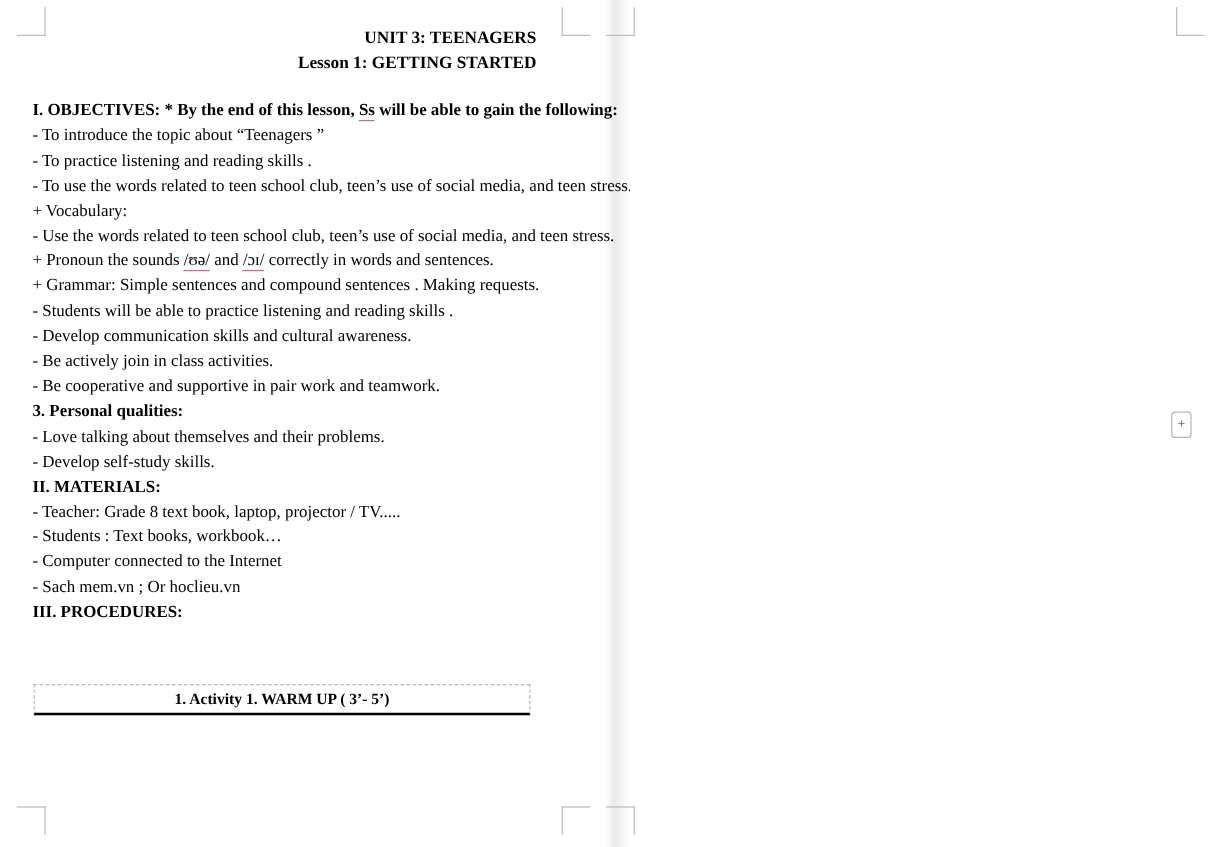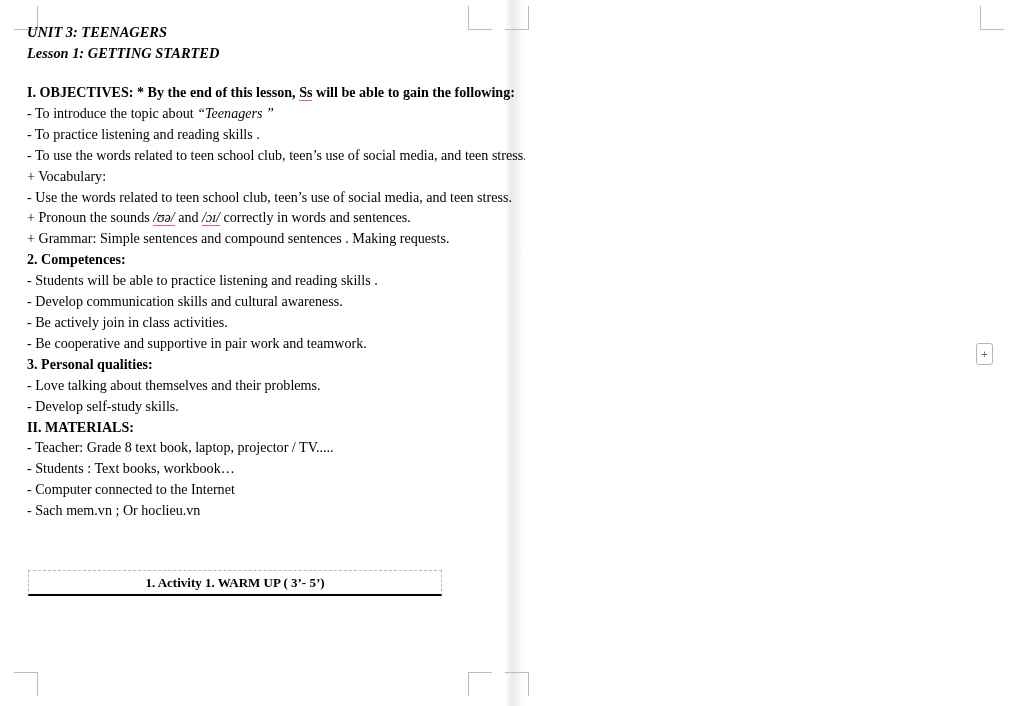--- a/index.html
+++ b/index.html
@@ -26,24 +26,24 @@
   .cmark i{position:absolute;background:#bcbcbc;display:block;}
   .cmark .h{height:1px;width:24px;}
   .cmark .v{width:1px;height:24px;}
   .cm-tl .h{left:0;top:23px;} .cm-tl .v{left:23px;top:0;}
   .cm-tr .h{left:0;top:23px;} .cm-tr .v{left:0;top:0;}
   .cm-bl .h{left:0;top:0;}   .cm-bl .v{left:23px;top:0;}
   .cm-br .h{left:0;top:0;}   .cm-br .v{left:0;top:0;}
 
   
   .lbody{position:absolute;left:27px;top:22px;width:420px;}
-  .ctr{text-align:left;font-weight:bold;font-size:14.4px;line-height:21px;font-style:italic;}
+  .ctr{text-align:right;font-weight:bold;font-size:14.4px;line-height:21px;}
   .ln{font-size:14.1px;line-height:20.9px;white-space:nowrap;}
   .ln.b{font-weight:bold;}
-  .it{font-style:italic;}
+  .it{}
   .sp6{height:9px;}
   .redu{border-bottom:1.6px solid #e8607f;padding-bottom:0px;}
 
   .warmbox{
     position:absolute;left:28px;top:570px;width:412px;
     border:1px dashed #b9b9b9;border-bottom:2px solid #000;
     text-align:center;font-weight:bold;font-size:13px;
     padding:4px 0 3px 0;background:#fff;
   }
 
@@ -93,36 +93,36 @@
       <div class="ln"><span>- To introduce the topic  about </span><span class="it">“Teenagers ”</span></div>
       <div class="ln">- To practice listening and reading skills .</div>
       <div class="ln">- To use the words related to teen school club, teen’s use of social  media, and teen stress.</div>
       <div class="ln">+ Vocabulary:</div>
       <div class="ln">- Use the words related to teen school club, teen’s use of social  media, and teen stress.</div>
 
       <div class="ln"><span>+ Pronoun the sounds </span><span class="redu it">/ʊə/</span><span> and </span><span class="redu it">/ɔɪ/</span><span> correctly in words and sentences.</span></div>
 
       <div class="ln">+ Grammar: Simple sentences and compound sentences . Making requests.</div>
 
-      <div class="ln b">2. Competences:</div>
       <div class="ln">- Students will be able to practice listening and reading skills .</div>
       <div class="ln">- Develop communication skills and cultural awareness.</div>
       <div class="ln">- Be actively join in class activities.</div>
       <div class="ln">- Be cooperative and supportive in pair work and teamwork.</div>
 
       <div class="ln b">3. Personal qualities:</div>
       <div class="ln">- Love talking about themselves and their problems.</div>
       <div class="ln">- Develop self-study skills.</div>
 
       <div class="ln b">II. MATERIALS:</div>
       <div class="ln">- Teacher: Grade 8 text book, laptop, projector / TV.....</div>
       <div class="ln">- Students : Text books, workbook…</div>
       <div class="ln">- Computer connected to the Internet</div>
       <div class="ln">- Sach mem.vn ; Or hoclieu.vn</div>
 
+      <div class="ln b">III. PROCEDURES:</div>
     </div>
 
     <div class="warmbox">1. Activity 1. WARM UP ( 3’- 5’)</div>
   </div>
 
   <div class="page page-right">
 
     <div class="cmark cm-tl" style="left:-20px;top:6px;">
         <i class="h"></i>
         <i class="v"></i>

